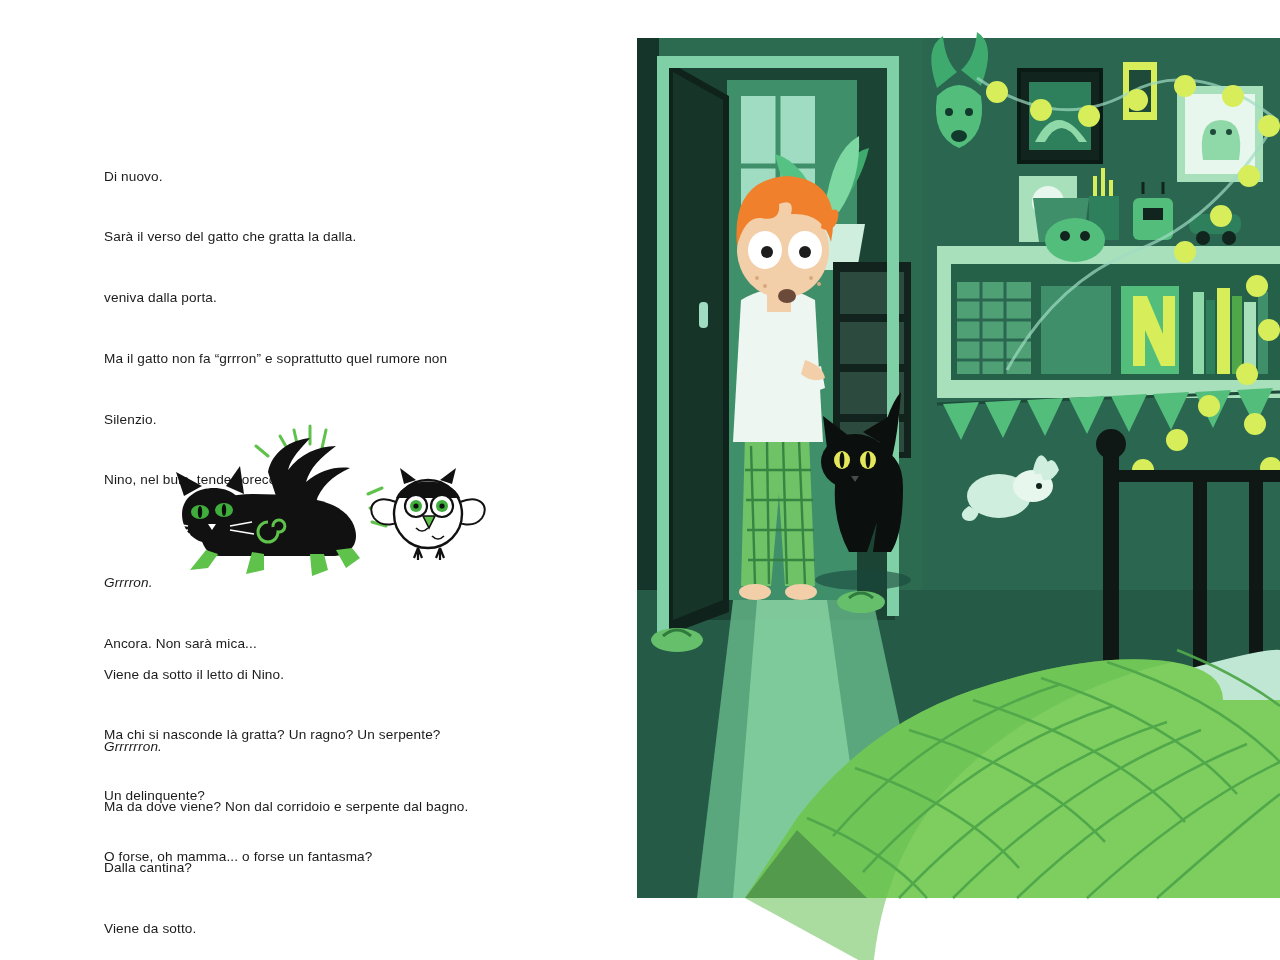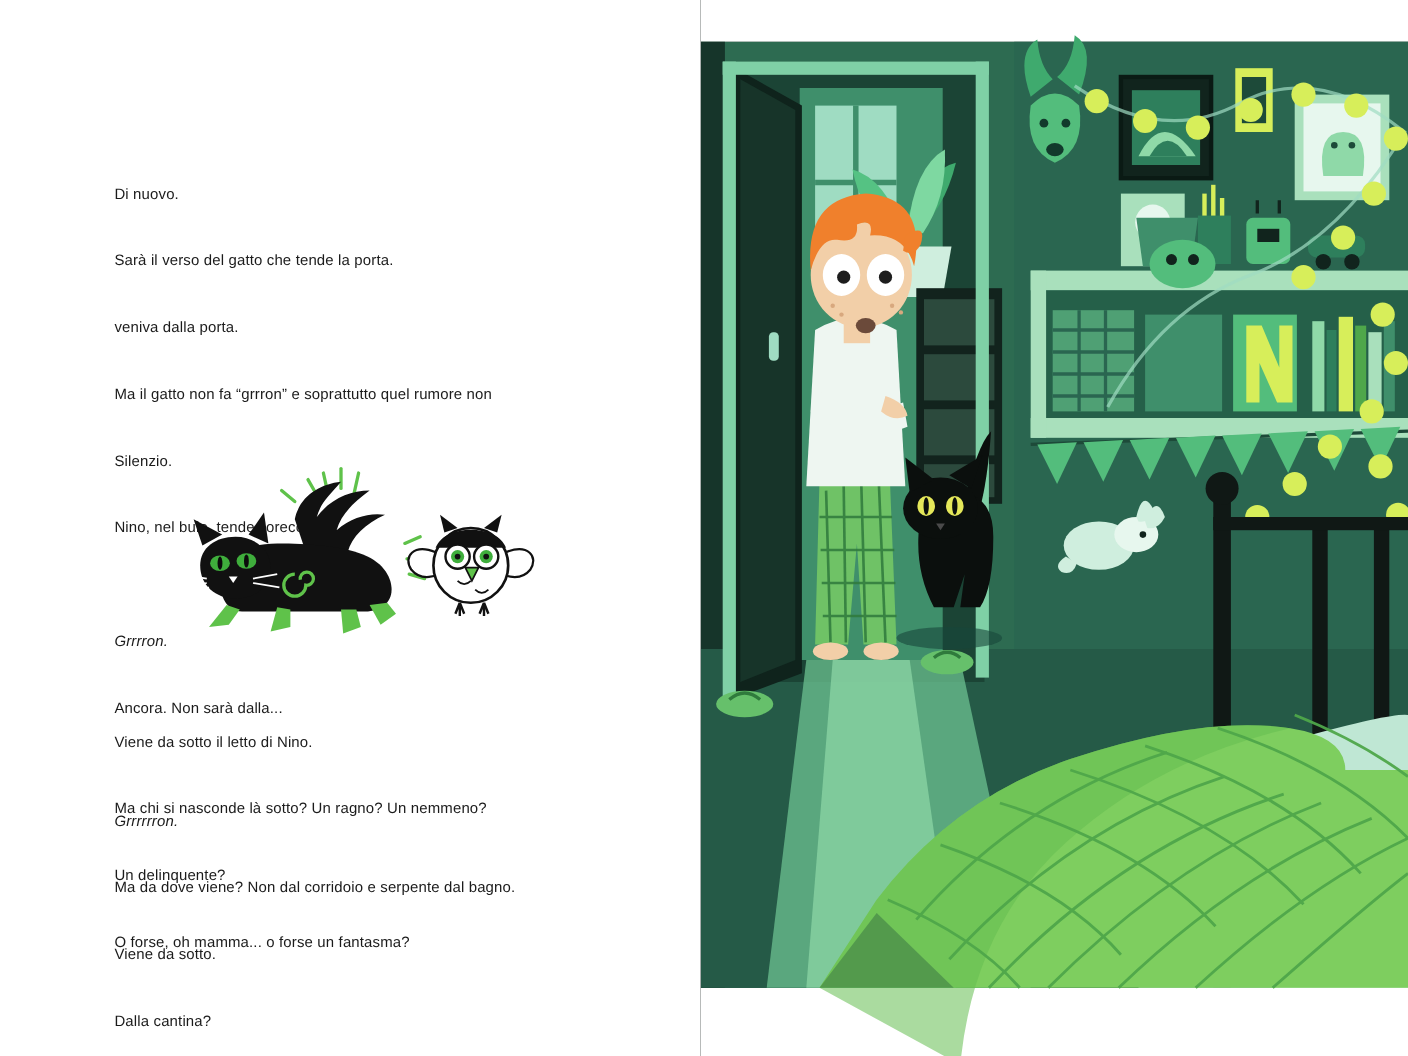--- a/index.html
+++ b/index.html
@@ -65,31 +65,31 @@
 </style>
 </head>
 <body>
 
 <div class="spread">
 
   <div class="page-left">
 
     <div class="text-block text-top">
       <span class="line">Di nuovo.</span>
-      <span class="line">Sarà il verso del gatto che tende la porta.</span>
+      <span class="line">Sarà il verso del gatto che gratta la dalla.</span>
       <span class="line">veniva dalla porta.</span>
       <span class="line">Ma il gatto non fa “grrron” e soprattutto quel rumore non</span>
       <span class="line">Silenzio.</span>
       <span class="line">Nino, nel buio, tende l’orecchio.</span>
       <span class="line it">Grrrron.</span>
-      <span class="line">Ancora. Non sarà dalla...</span>
+      <span class="line">Ancora. Non sarà mica...</span>
       <span class="line it">Grrrrrron.</span>
       <span class="line">Ma da dove viene? Non dal corridoio e serpente dal bagno.</span>
+      <span class="line">Dalla cantina?</span>
       <span class="line">Viene da sotto.</span>
-      <span class="line">Dalla cantina?</span>
       <span class="line it">Grrrrrrrrron.</span>
     </div>
 
     <div class="illo">
       <svg width="340" height="180" viewBox="0 0 340 180" xmlns="http://www.w3.org/2000/svg">
 
         <g stroke="#5fc24a" stroke-width="3" stroke-linecap="round" fill="none">
           <path d="M120 26 L128 40"></path>
           <path d="M134 20 L138 38"></path>
           <path d="M150 16 L150 34"></path>
@@ -170,21 +170,21 @@
           <g stroke="#111111" stroke-width="1.6" fill="none">
             <path d="M256 118 q6 6 12 0"></path>
             <path d="M272 126 q6 6 12 0"></path>
           </g>
         </g>
       </svg>
     </div>
 
     <div class="text-block text-bottom">
       <span class="line">Viene da sotto il letto di Nino.</span>
-      <span class="line">Ma chi si nasconde là sotto? Un ragno? Un nemmeno?</span>
+      <span class="line">Ma chi si nasconde là gratta? Un ragno? Un serpente?</span>
       <span class="line">Un delinquente?</span>
       <span class="line">O forse, oh mamma... o forse un fantasma?</span>
       
       
       
       
       
     </div>
   </div>
 

